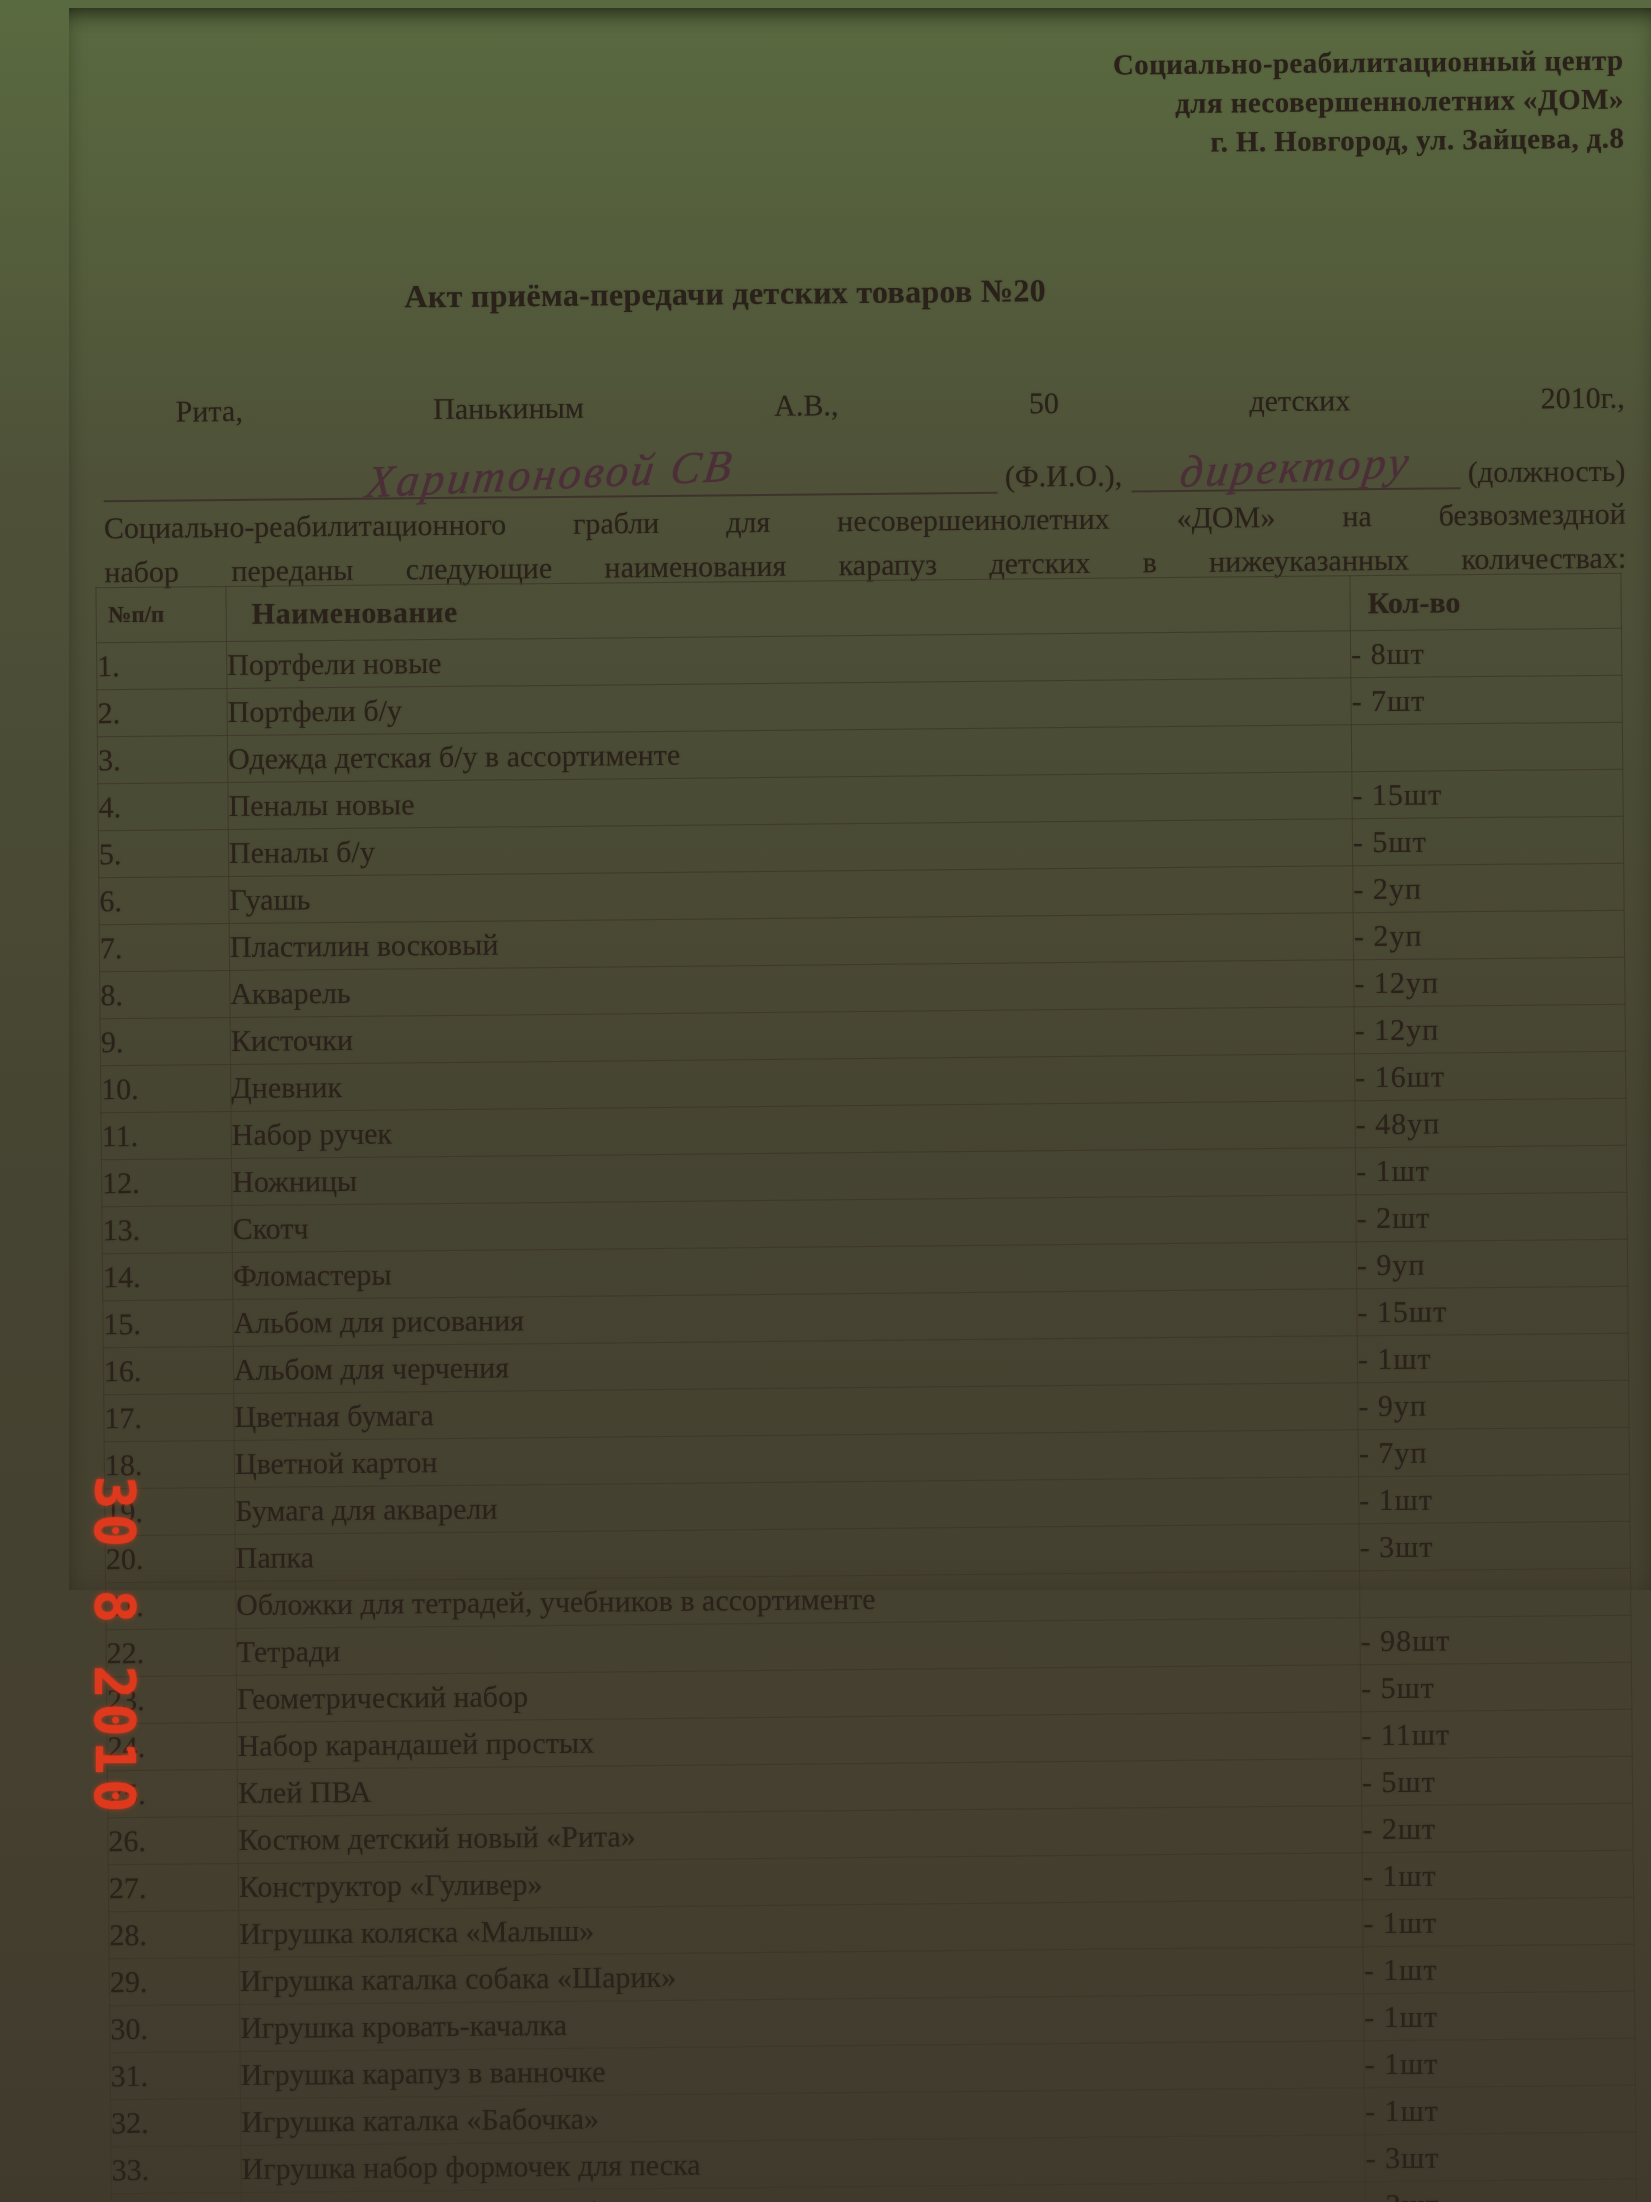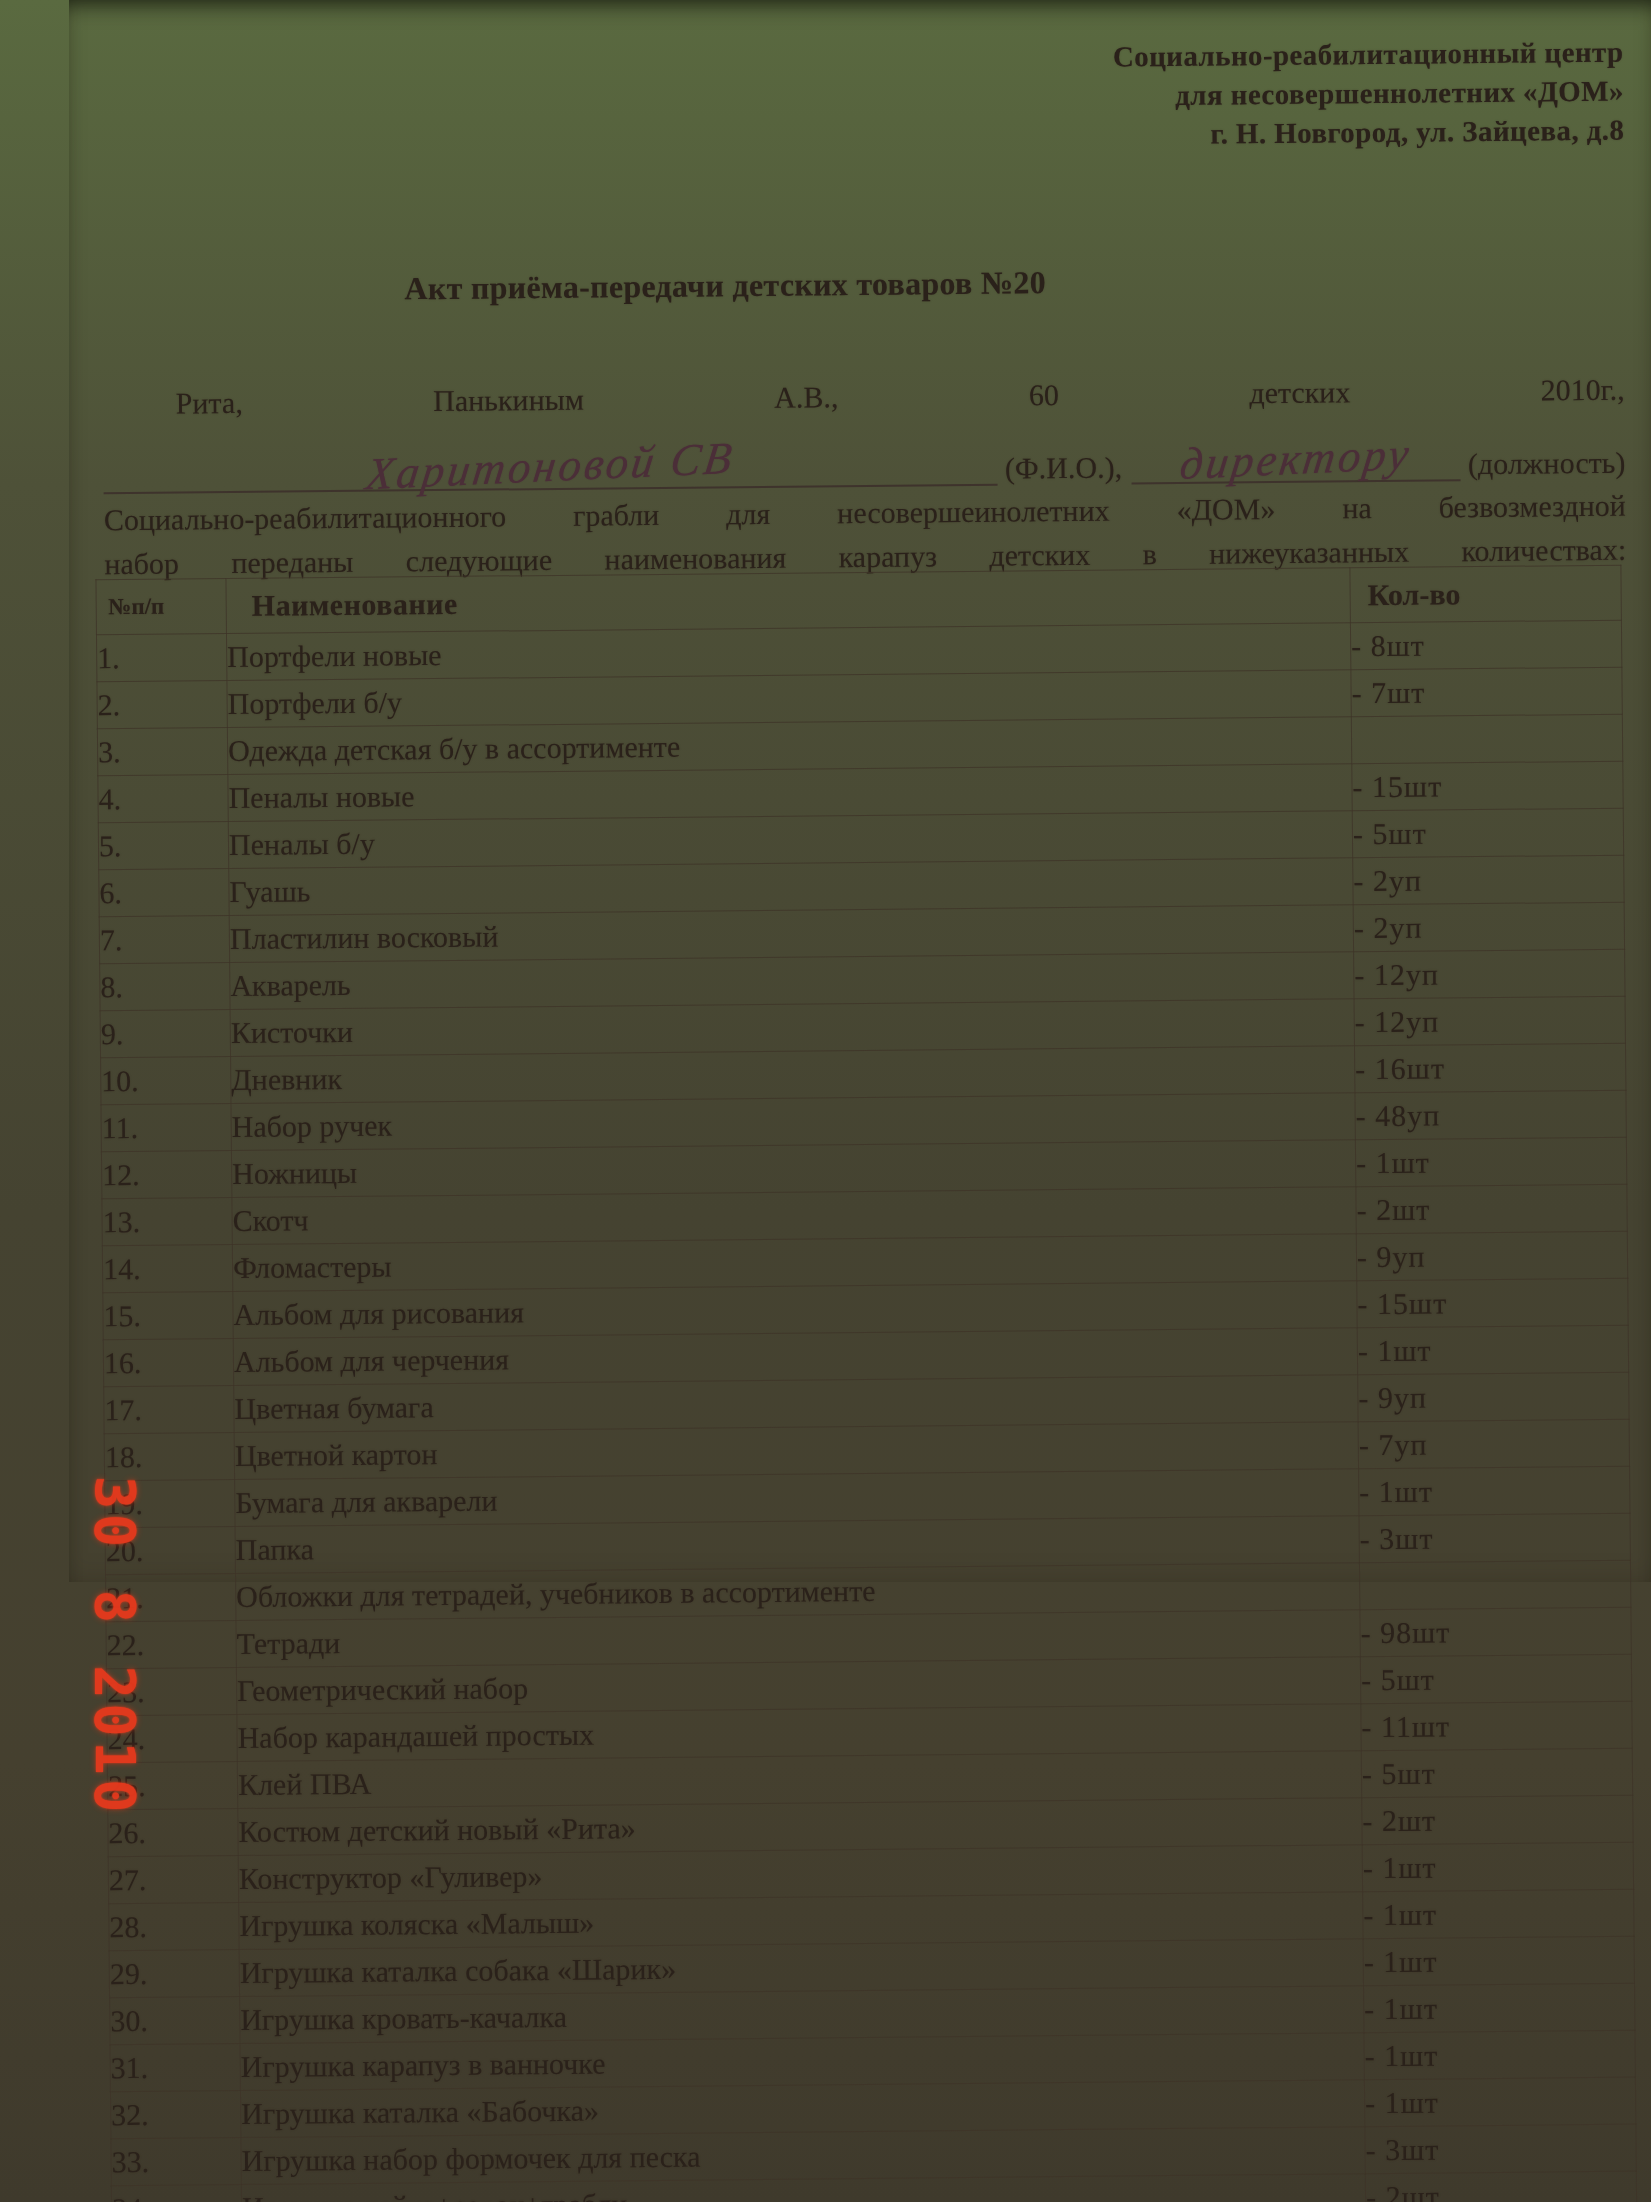--- a/index.html
+++ b/index.html
@@ -1,18 +1,18 @@
 <!DOCTYPE html>
 <html><head>
 <meta charset="utf-8">
 <style>
   html,body{margin:0;padding:0;background:#222;}
   .photo{position:relative;width:1652px;height:2202px;overflow:hidden;
     background:linear-gradient(180deg,#5a6a40 0%,#4e5138 22%,#454331 55%,#45402f 80%,#3f3a2c 100%);}
-  .paper{position:absolute;left:69px;top:0;width:1583px;height:1582px;
+  .paper{position:absolute;left:69px;top:8px;width:1583px;height:1582px;
     background:
       radial-gradient(163px 124px at 0% 0%, rgba(28,30,18,0.6), rgba(0,0,0,0) 70%),
       radial-gradient(70% 48% at 46% 52%, rgba(252,248,230,0.26), rgba(0,0,0,0) 72%),
       linear-gradient(90deg, rgba(50,40,28,0.42) 0%, rgba(50,40,28,0.10) 2.5%, rgba(0,0,0,0) 7%, rgba(0,0,0,0) 94%, rgba(60,50,36,0.16) 100%),
       linear-gradient(180deg,#a09878 0%,#b0a88e 8%,#c0b99f 20%,#cbc4aa 38%,#cdc6ac 56%,#c5be a3 70%,#c5bea3 72%,#b7af95 88%,#aba387 100%);
     box-shadow: inset 0 15.3px 21px -11.5px rgba(18,20,10,0.85), inset 0 -9.6px 29px -15.3px rgba(40,34,22,0.5);}
   .doc{position:absolute;inset:0;transform:rotate(-0.55deg);transform-origin:50% 40%;
     color:#2a211a;font-family:"Liberation Serif","DejaVu Serif",serif;
     text-shadow:0 0 1.4px rgba(52,40,28,0.5);}
   .org-header{position:absolute;top:40px;right:23px;text-align:right;
@@ -62,21 +62,21 @@
         <div>г. Н. Новгород, ул. Зайцева, д.8</div>
       </div>
 
       <h1 class="title">Акт приёма-передачи детских товаров №20</h1>
 
       <div class="intro">
         <div class="tok-line op-line">
             <span>Рита,</span>
             <span>Панькиным</span>
             <span>А.В.,</span>
-            <span>60</span>
+            <span>50</span>
             <span>детских</span>
             <span>2010г.,</span>
           </div>
         <div class="sig-line">
           <span class="hw-slot first"><span class="hw">Харитоновой СВ</span></span>
           <span class="plabel">(Ф.И.О.),</span>
           <span class="hw-slot second"><span class="hw">директору</span></span>
           <span class="plabel">(должность)</span>
         </div>
         <div class="tok-line just">

